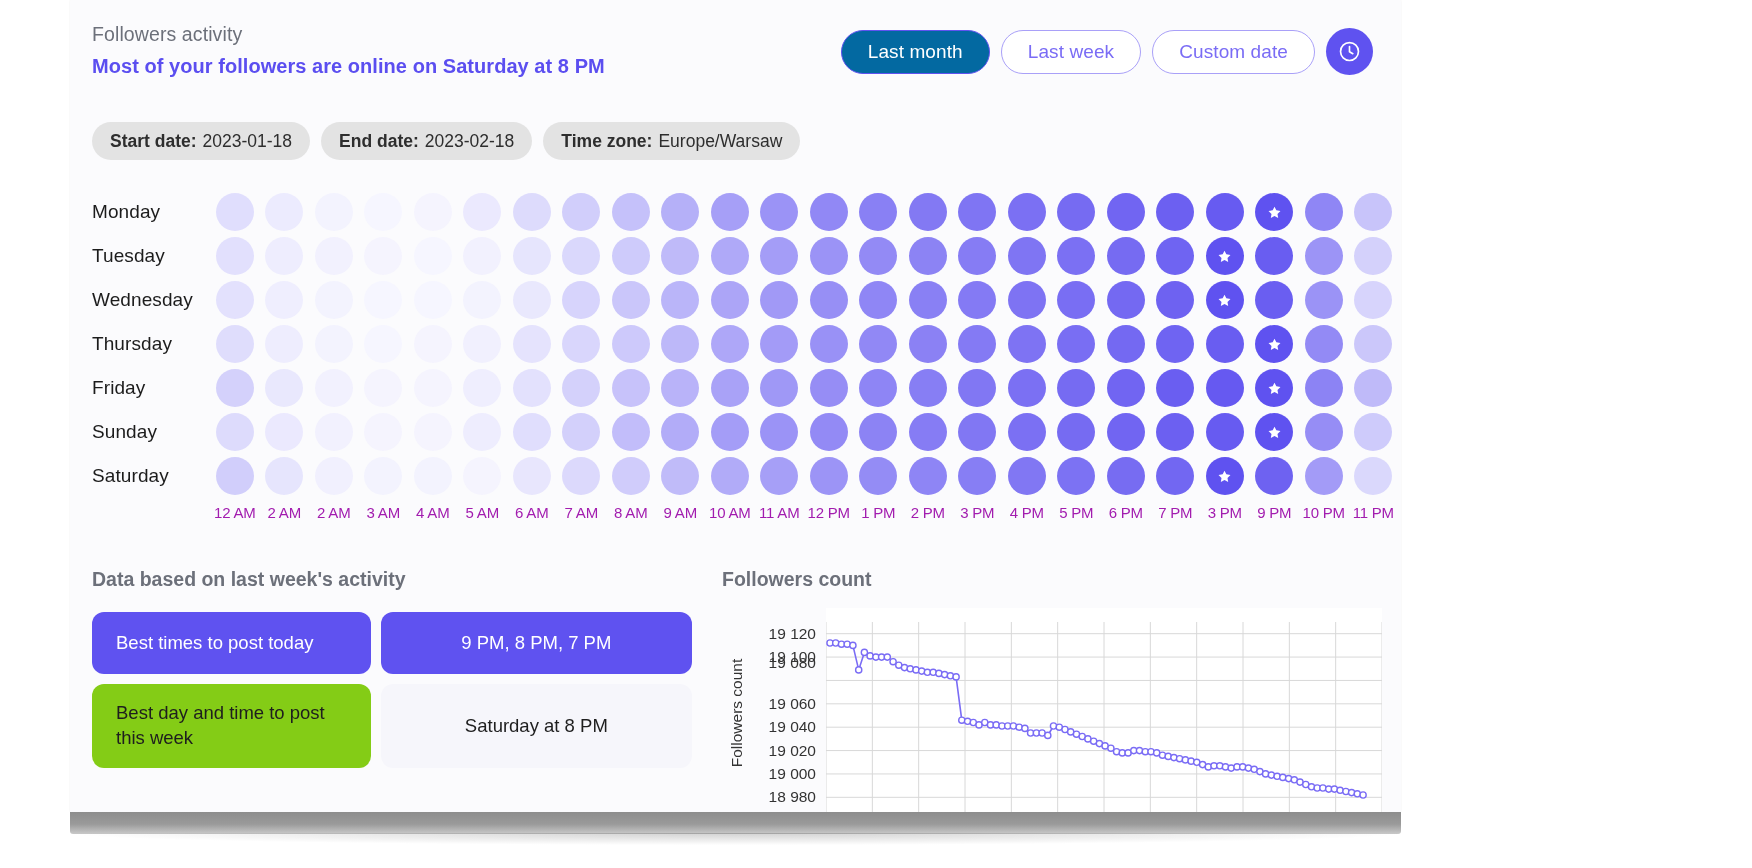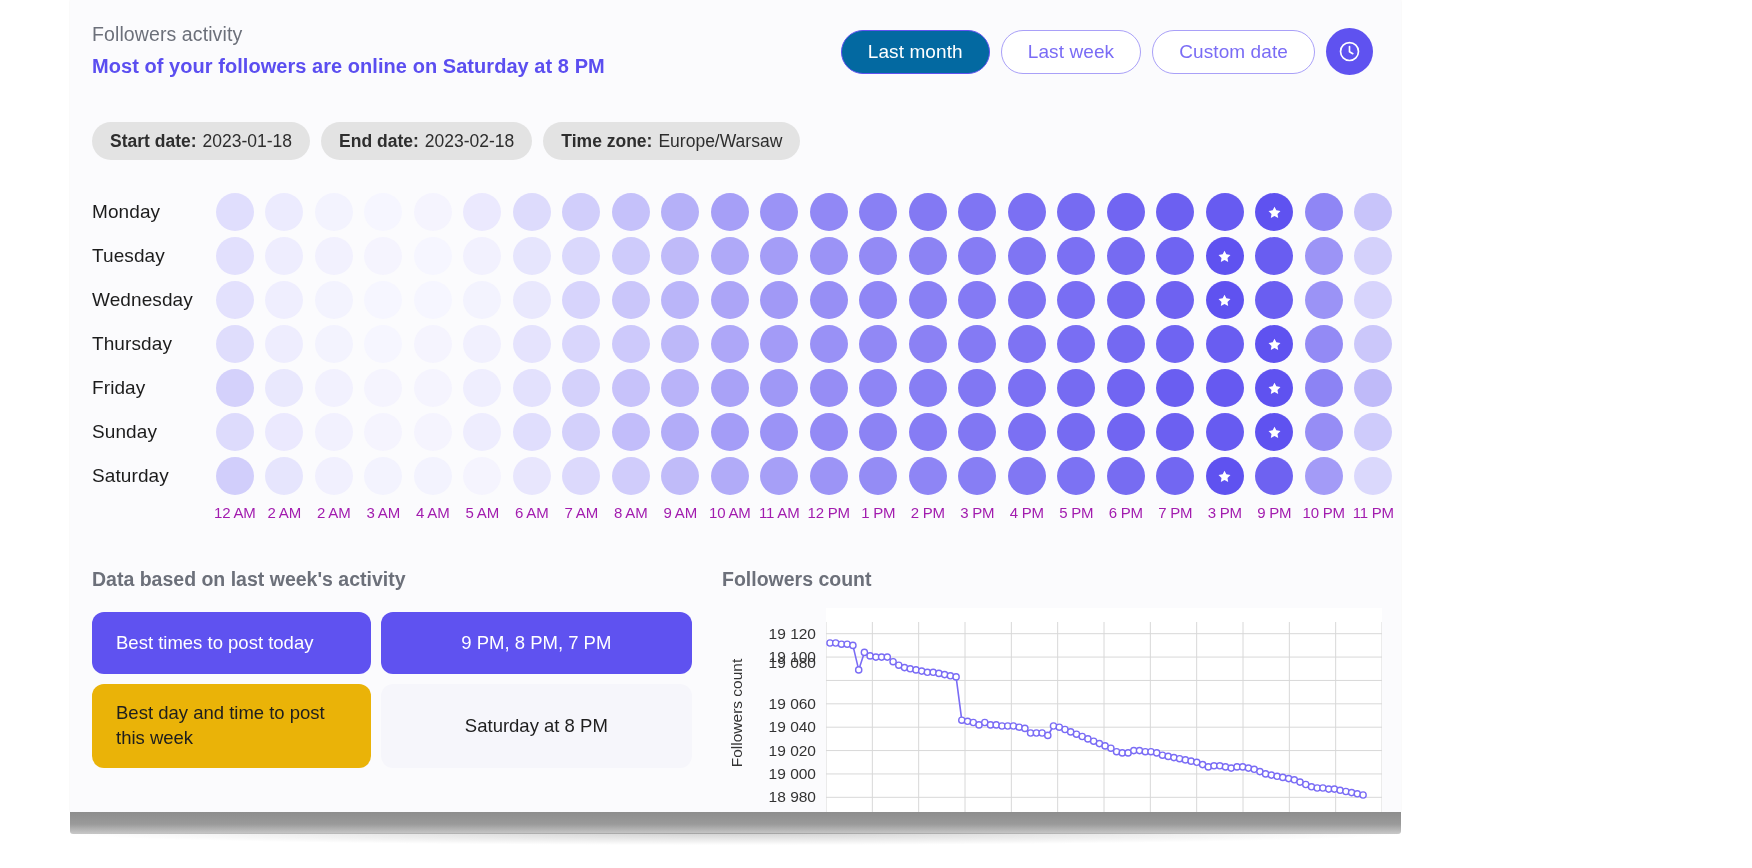--- a/index.html
+++ b/index.html
@@ -124,21 +124,21 @@
   .kv-k, .kv-v {
     border-radius: 12px;
     display: flex; align-items: center;
     padding: 16px 24px;
     font-size: 18.5px;
   }
   .kv-k { width: 295px; }
   .kv-v { width: 330px; }
   .kv-row.hl .kv-k { background: #5f52f0; color: #ffffff; height: 62px; }
   .kv-row.hl .kv-v { background: #5f52f0; color: #ffffff; height: 62px; justify-content: center; }
-  .kv-row.pl .kv-k { background: #eab308; color: #1e1e1e; height: 84px; line-height: 1.35; }
+  .kv-row.pl .kv-k { background: #84cc16; color: #1e1e1e; height: 84px; line-height: 1.35; }
   .kv-row.pl .kv-v { background: #f6f6fb; color: #1e1e1e; height: 84px; justify-content: center; }
 
   
   .chart-box {
     position: absolute; left: 652px; top: 608px;
     width: 660px; height: 205px;
     overflow: hidden;
   }
   .ylabel {
     position: absolute; left: 4px; top: 12px;

